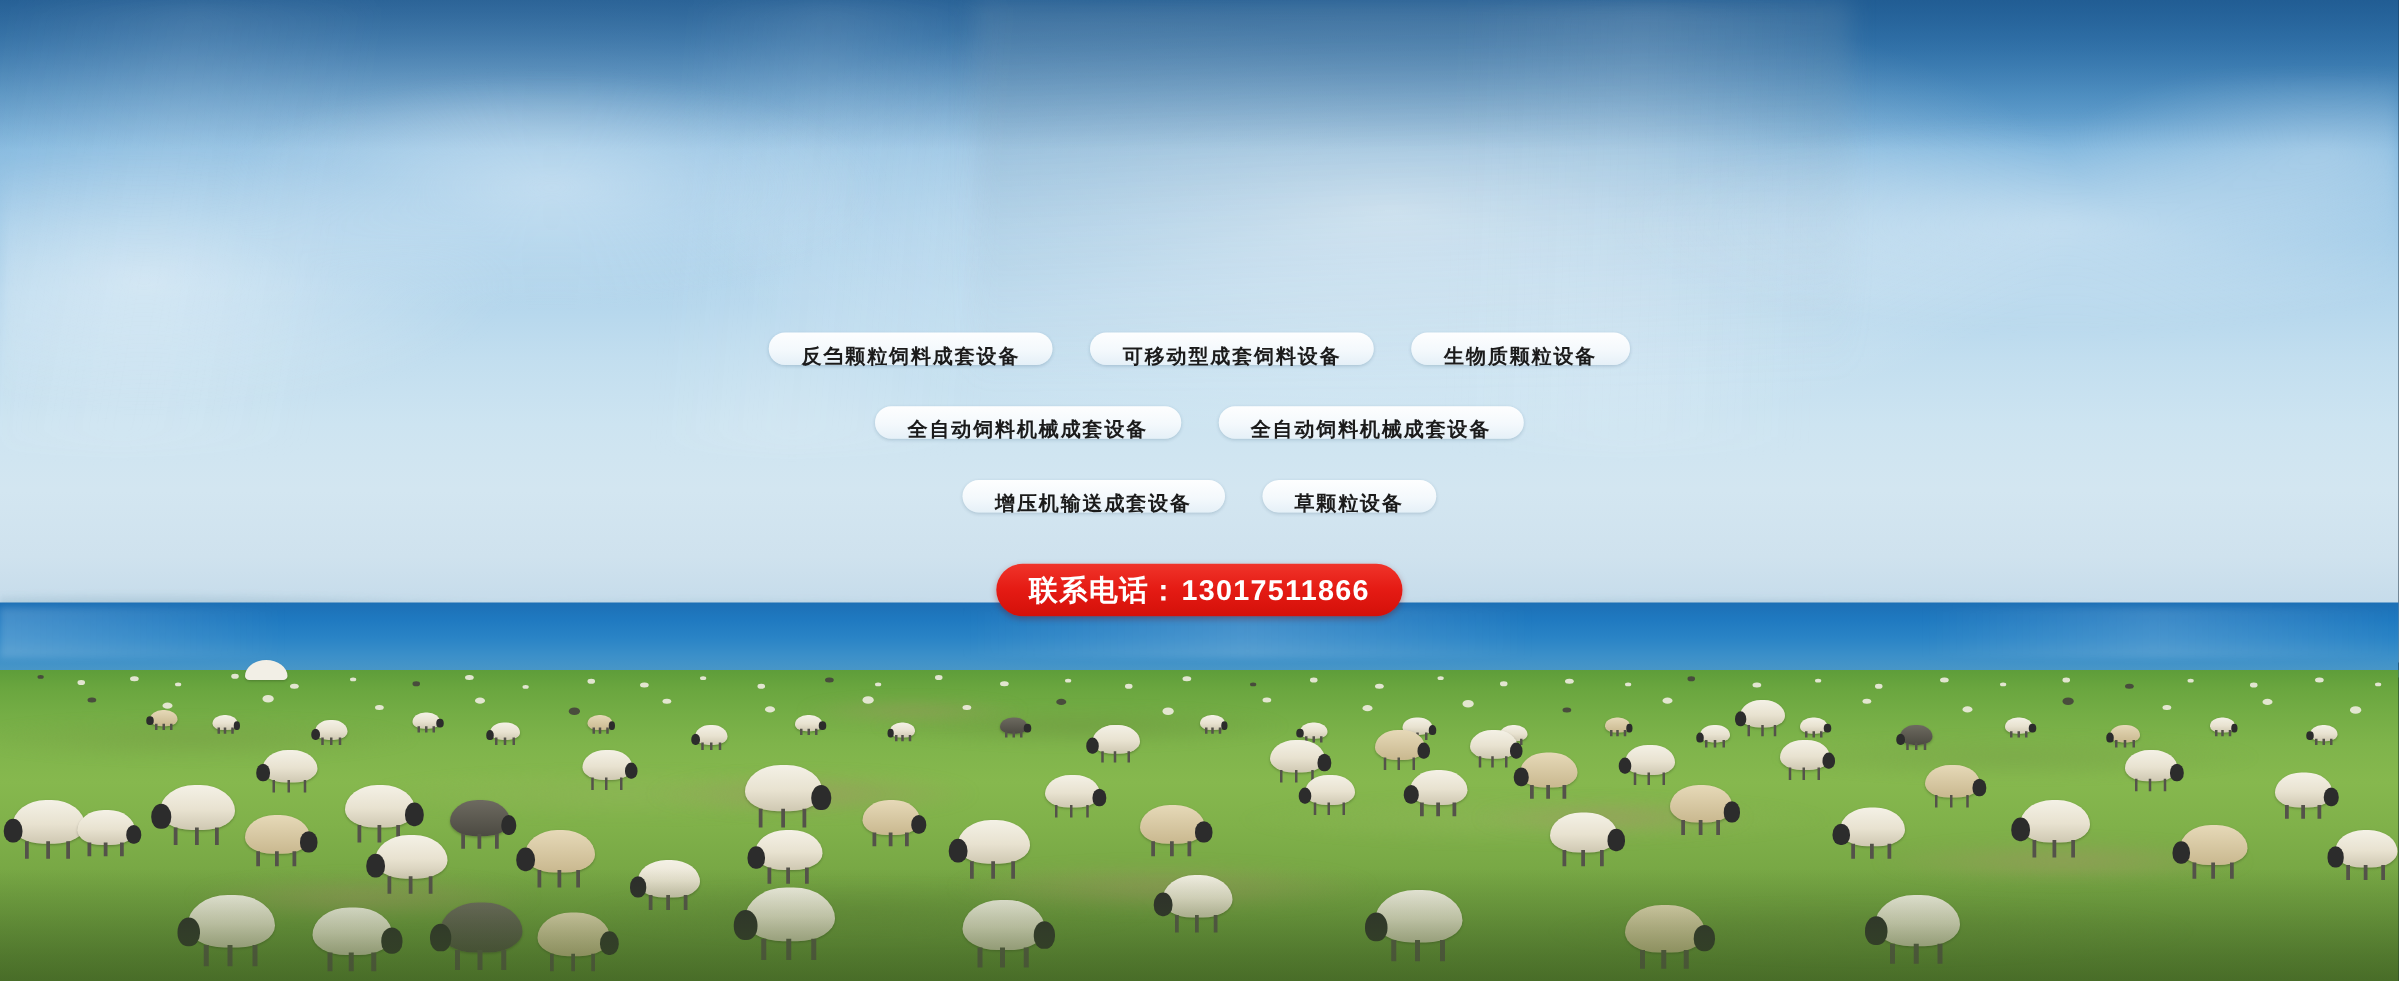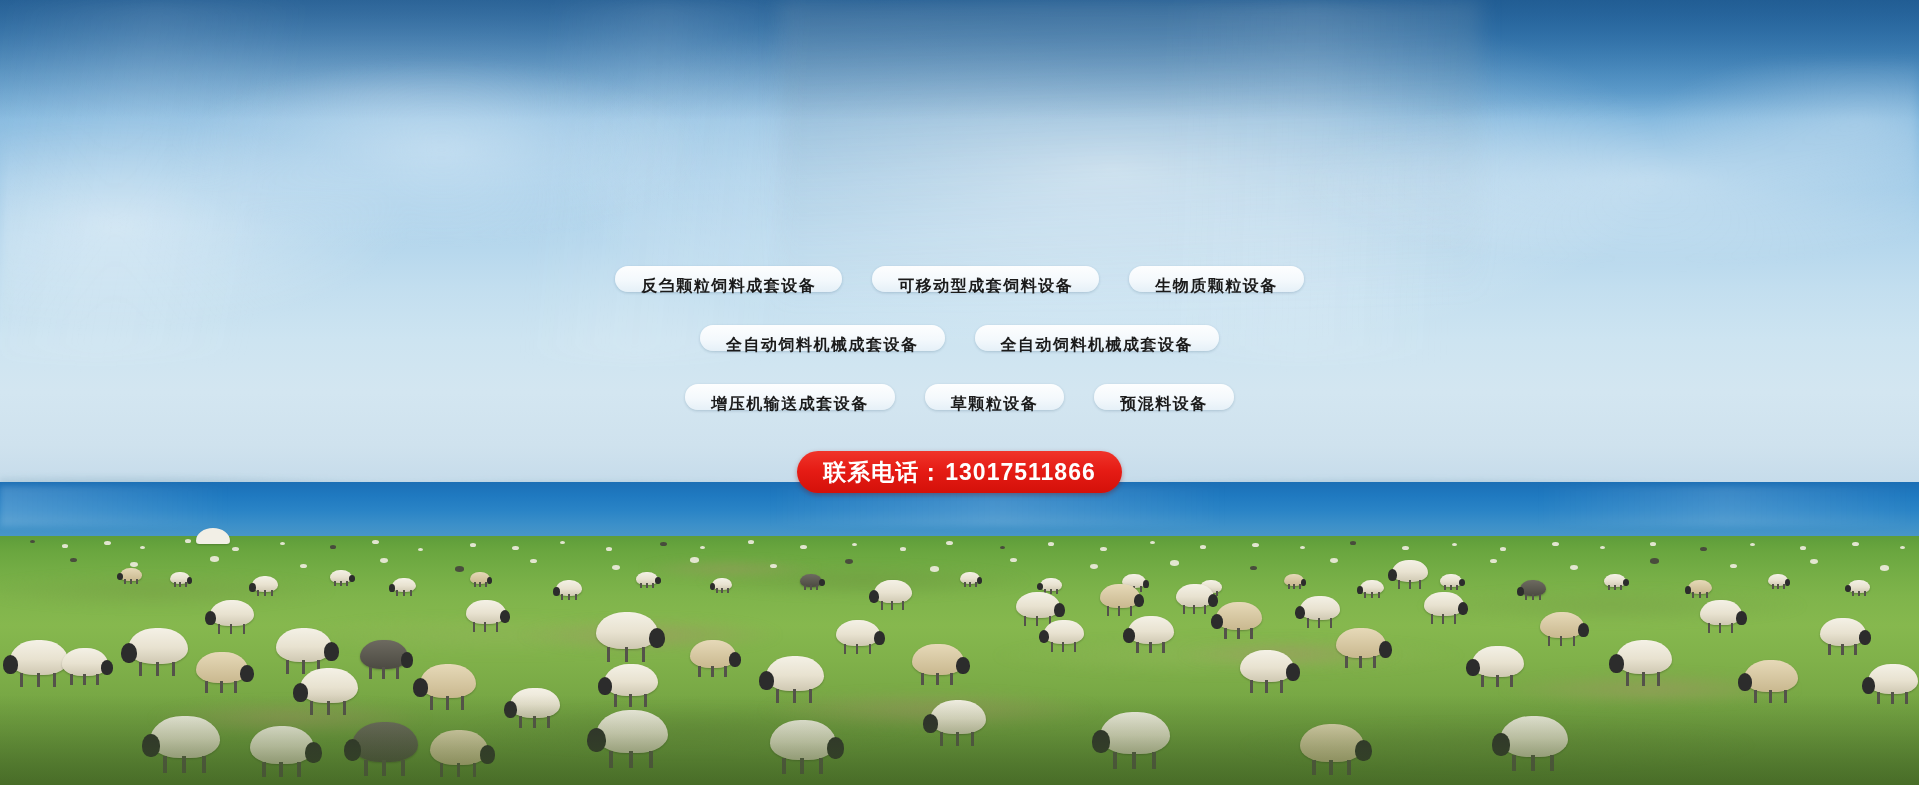--- a/index.html
+++ b/index.html
@@ -835,21 +835,20 @@
           <div class="pill">可移动型成套饲料设备</div>
           <div class="pill">生物质颗粒设备</div>
         </div>
         <div class="pill-row">
           <div class="pill">全自动饲料机械成套设备</div>
           <div class="pill">全自动饲料机械成套设备</div>
         </div>
         <div class="pill-row">
           <div class="pill">增压机输送成套设备</div>
           <div class="pill">草颗粒设备</div>
-          <div class="pill">预混料设备</div>
         </div>
       </div>
 
     <div class="phone-wrap">
       <div class="phone-pill">
         <span class="phone-label">联系电话：</span>
           <span>13017511866</span>
       </div>
     </div>
 

